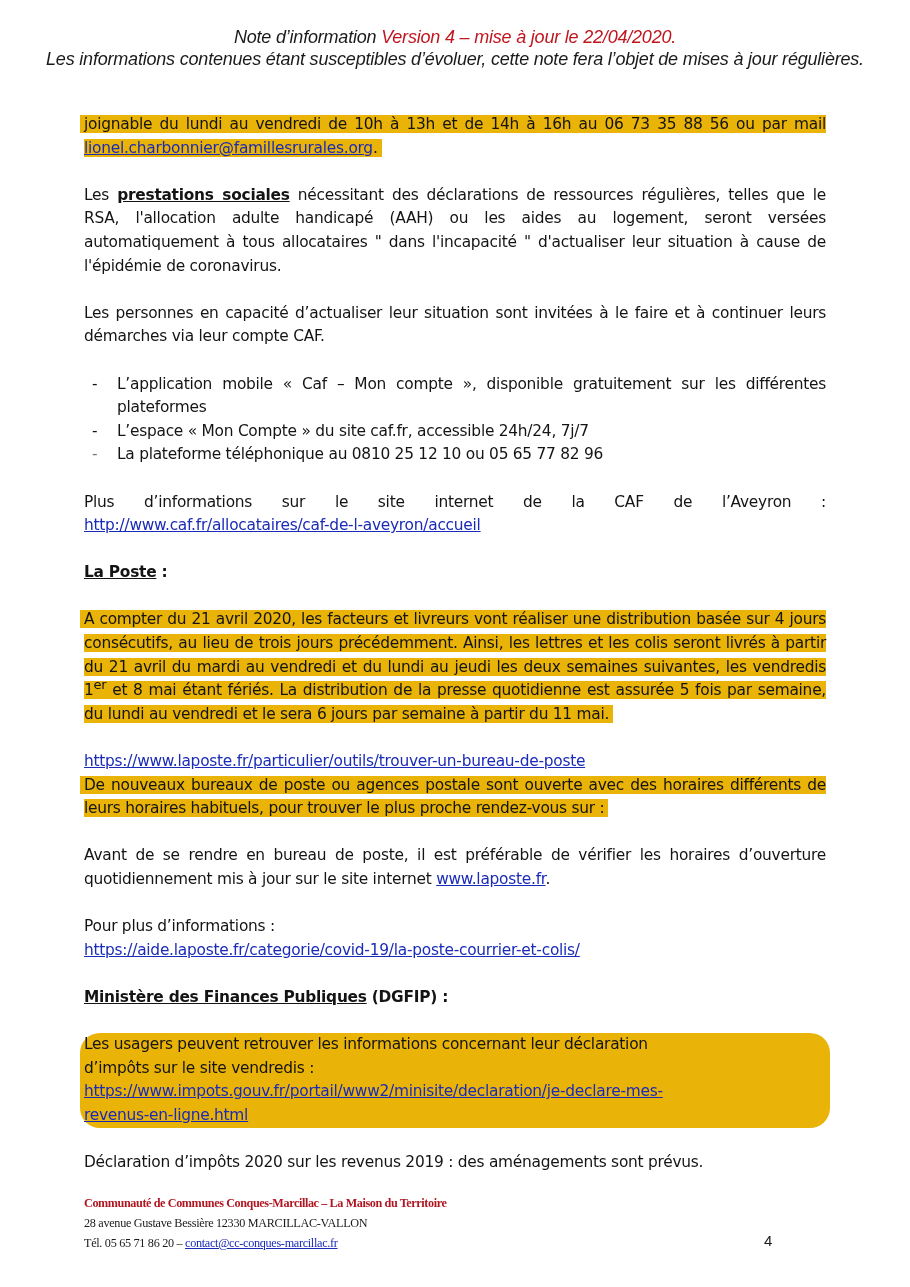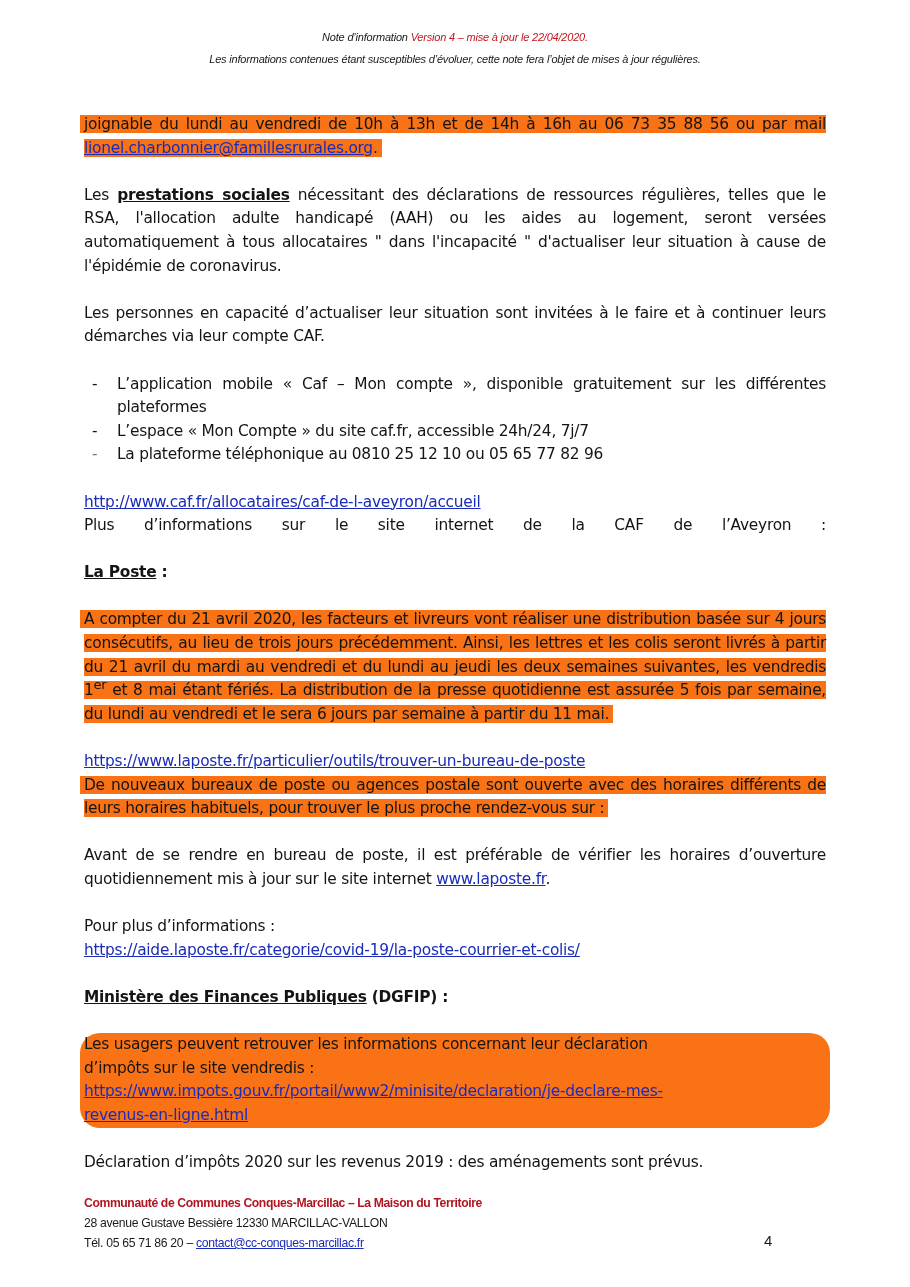--- a/index.html
+++ b/index.html
@@ -1,35 +1,35 @@
 <!DOCTYPE html>
 <html><head>
 <meta charset="utf-8">
 <style>
   html, body { margin: 0; padding: 0; background: #ffffff; }
   body { width: 910px; height: 1287px; position: relative; overflow: hidden;
          font-family: "DejaVu Sans", sans-serif; color: #141414; }
   .header { position: absolute; top: 26px; left: 0; width: 910px; text-align: center;
-            font-family: "Liberation Sans", sans-serif; font-style: italic; font-size: 11px;
+            font-family: "Liberation Sans", sans-serif; font-style: italic; font-size: 18px;
             line-height: 22px; color: #1a1a1a; letter-spacing: -0.2px; }
   .header .red { color: #c0161e; }
   .content { position: absolute; left: 84px; top: 113px; width: 742px;
              font-size: 15.4px; line-height: 23.6px; letter-spacing: -0.25px; }
   .p { margin: 0; text-align: justify; }
   .gap { height: 23.6px; }
-  .hl { background: #f97316; margin-left: -4px; margin-right: -4px; padding: 0 4px; }
+  .hl { background: #eab308; margin-left: -4px; margin-right: -4px; padding: 0 4px; }
   a, .link { color: #1a2bb8; text-decoration: underline; }
   .bold-u { font-weight: bold; text-decoration: underline; }
   ul.dash { list-style: none; margin: 0; padding: 0; }
   ul.dash li { position: relative; padding-left: 33px; text-align: justify; }
   ul.dash li .dash-mark { position: absolute; left: 8px; top: 0; }
   sup { font-size: 13px; line-height: 0; vertical-align: 6px; }
   .just-last { text-align-last: justify; }
   .footer { position: absolute; left: 84px; top: 1193px; width: 700px;
-            font-family: Liberation Sans, sans-serif; font-size: 12.2px; line-height: 20px;
+            font-family: Liberation Serif, serif; font-size: 12.2px; line-height: 20px;
             color: #1a1a1a; letter-spacing: -0.3px; }
   .footer .org { color: #b01622; font-weight: bold; letter-spacing: -0.4px; }
   .page-num { position: absolute; left: 764px; top: 1232px;
               font-family: "Liberation Sans", sans-serif; font-size: 15px; color: #1a1a1a; }
 </style>
 </head>
 <body>
 
 <div class="header">
   <div><span>Note d’information </span><span class="red">Version 4 – mise à jour le 22/04/2020.</span></div>
@@ -49,22 +49,22 @@
   <p class="p">Les personnes en capacité d’actualiser leur situation sont invitées à le faire et à continuer leurs démarches via leur compte CAF.</p>
   <div class="gap"></div>
 
   <ul class="dash">
     <li><span class="dash-mark">-</span><span>L’application mobile « Caf – Mon compte », disponible gratuitement sur les différentes plateformes</span></li>
     <li><span class="dash-mark">-</span><span>L’espace « Mon Compte » du site caf.fr, accessible 24h/24, 7j/7</span></li>
     <li><span class="dash-mark" style="color:#777;">-</span><span>La plateforme téléphonique au 0810 25 12 10 ou 05 65 77 82 96</span></li>
   </ul>
   <div class="gap"></div>
 
+  <p class="p just-last">Plus d’informations sur le site internet de la CAF de l’Aveyron :</p>
   <p class="p"><a class="link">http://www.caf.fr/allocataires/caf-de-l-aveyron/accueil</a></p>
-  <p class="p just-last">Plus d’informations sur le site internet de la CAF de l’Aveyron :</p>
   <div class="gap"></div>
 
   <p class="p"><span class="bold-u">La Poste</span><span style="font-weight:bold"> :</span></p>
   <div class="gap"></div>
 
   <p class="p"><span class="hl"><span>A compter du 21 avril 2020, les facteurs et livreurs vont réaliser une distribution basée sur 4 jours consécutifs, au lieu de trois jours précédemment. Ainsi, les lettres et les colis seront livrés à partir du 21 avril du mardi au vendredi et du lundi au jeudi les deux semaines suivantes, les vendredis 1</span><sup>er</sup><span> et 8 mai étant fériés. La distribution de la presse quotidienne est assurée 5 fois par semaine, du lundi au vendredi et le sera 6 jours par semaine à partir du 11 mai.</span></span></p>
   <div class="gap"></div>
 
   <p class="p"><a class="link">https://www.laposte.fr/particulier/outils/trouver-un-bureau-de-poste</a></p>
   <p class="p"><span class="hl">De nouveaux bureaux de poste ou agences postale sont ouverte avec des horaires différents de leurs horaires habituels, pour trouver le plus proche rendez-vous sur :</span></p>

